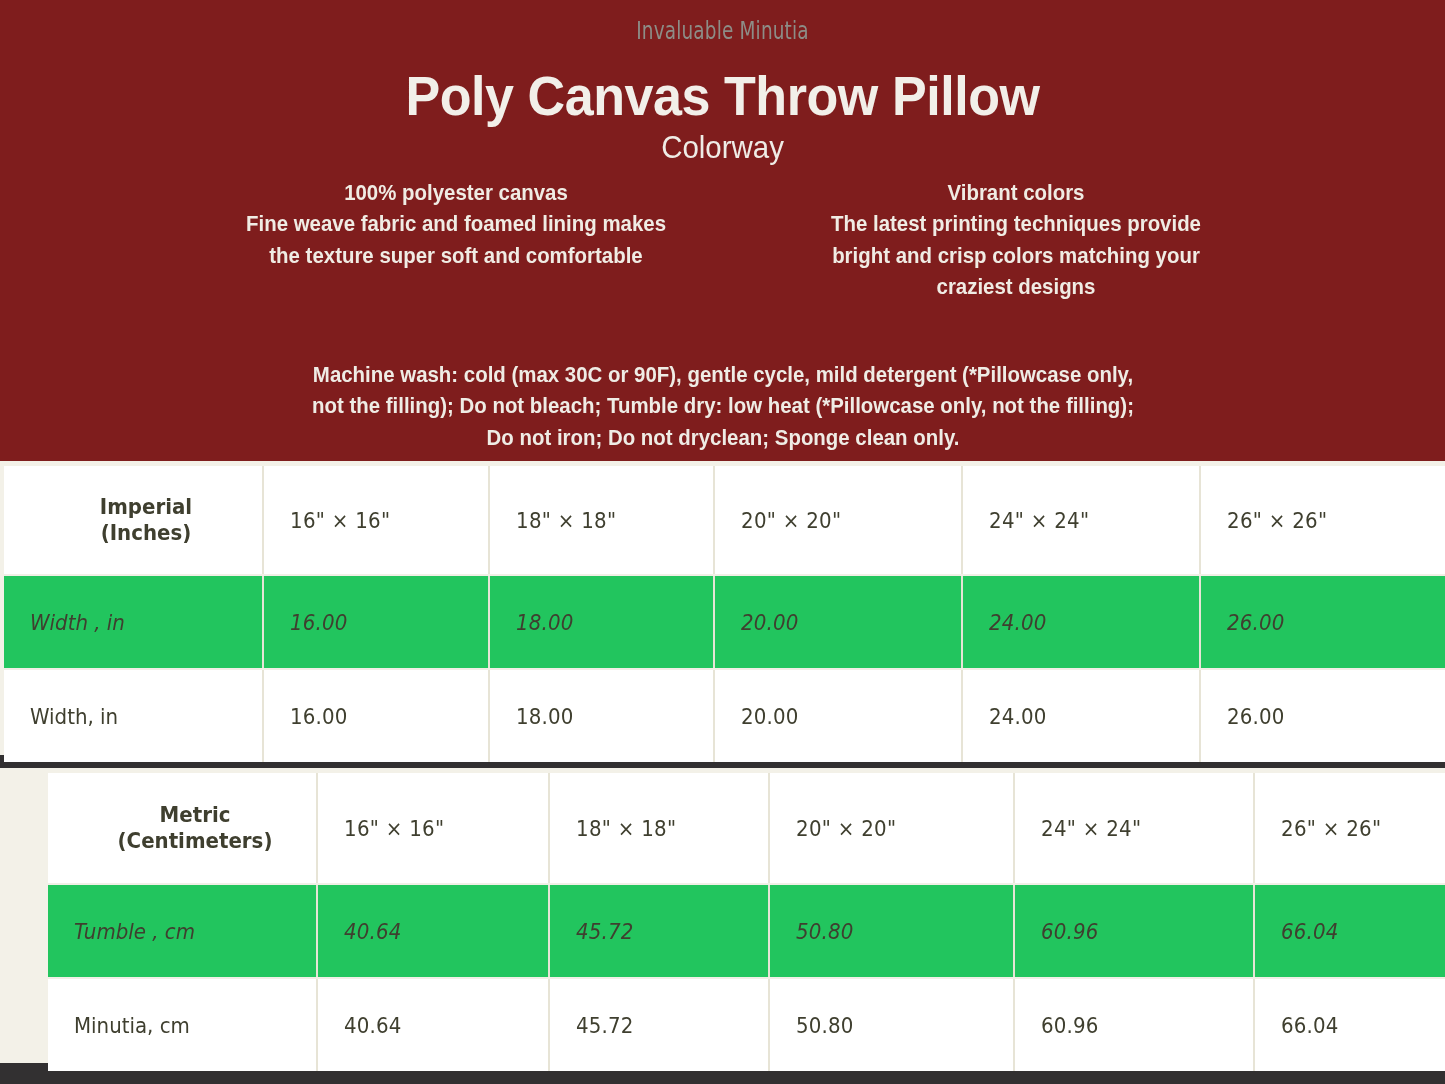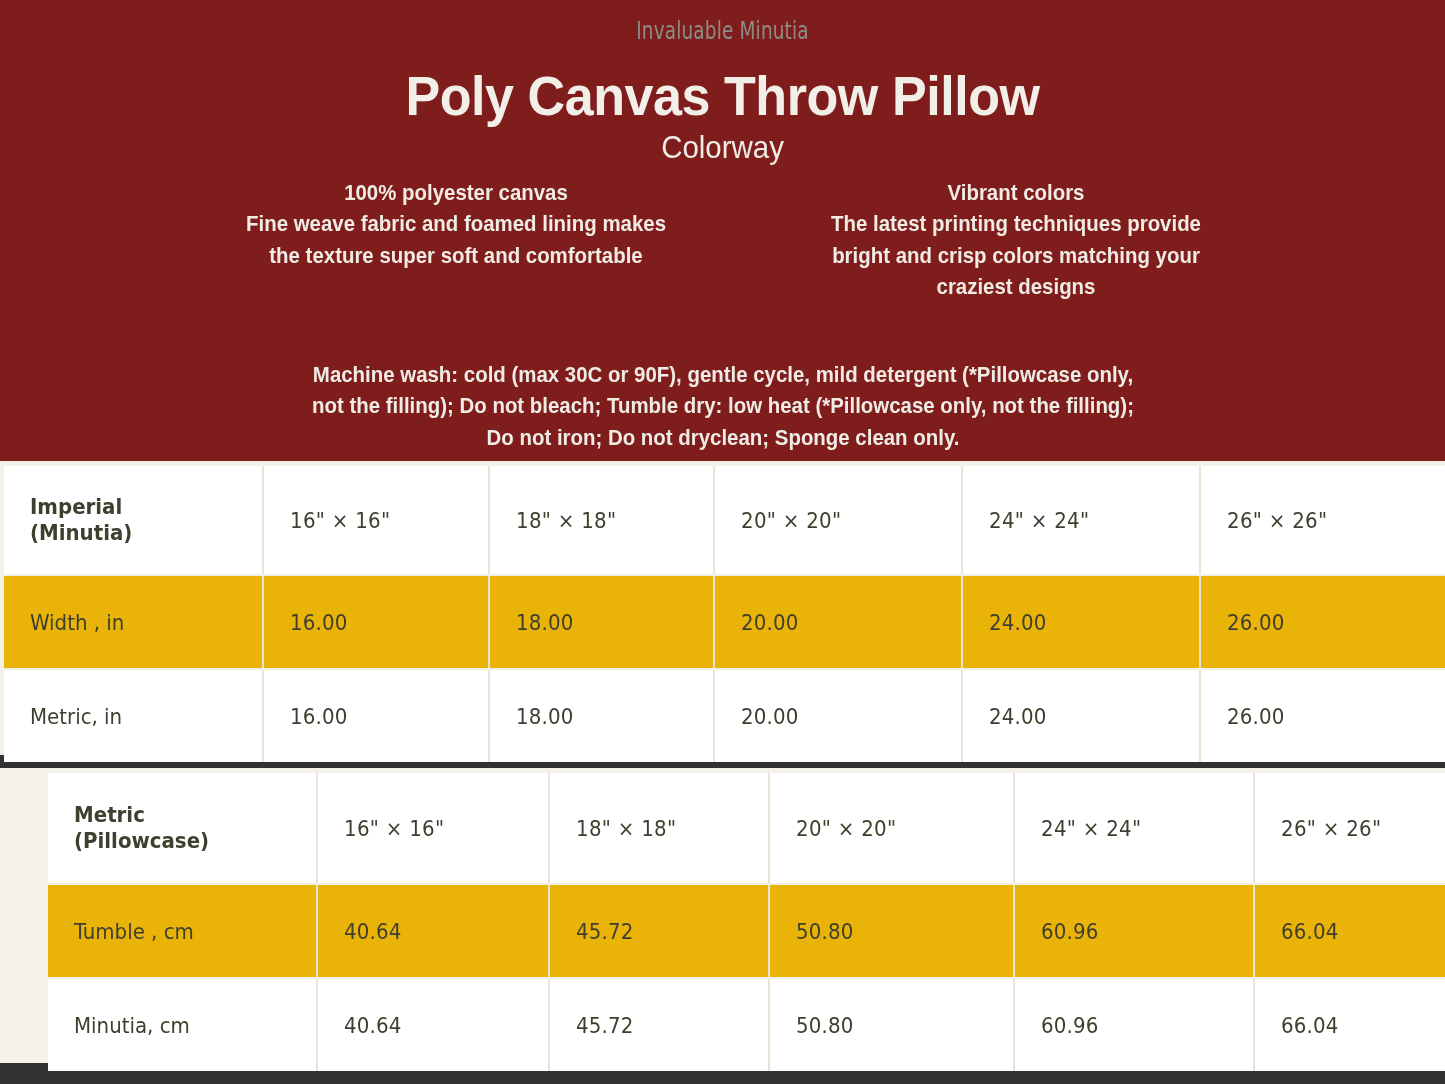--- a/index.html
+++ b/index.html
@@ -122,23 +122,24 @@
     background: #ffffff;
     vertical-align: middle;
     padding: 0 0 0 26px;
     color: #3f3f2f;
     font-size: 22px;
     font-family: "Liberation Sans Narrow", "DejaVu Sans Condensed", "Liberation Sans", sans-serif;
   }
   table.size-table td:last-child { border-right: none; }
   table.size-table tr:last-child td { border-bottom: none; }
 
-  tr.row-alt td { background: #eab308; }
+  tr.row-alt td { background: #22c55e; font-style: italic; }
 
   td.unit-title {
+    text-align: center;
     padding: 0 6px;
     color: #191919;
     font-weight: bold;
     font-size: 28px;
     line-height: 1.2;
     font-family: "Liberation Sans", sans-serif;
   }
   td.size-head {
     color: #4c4c3a;
     font-size: 22px;
@@ -208,38 +209,38 @@
           <col class="c1">
           <col class="c2">
           <col class="c3">
           <col class="c4">
           <col class="c5">
       </colgroup>
       <tbody>
         <tr class="head-row">
           <td class="unit-title">
             <span>Imperial</span><br>
-            <span>(Minutia)</span>
+            <span>(Inches)</span>
           </td>
           <td class="size-head">16" × 16"</td>
           <td class="size-head">18" × 18"</td>
           <td class="size-head">20" × 20"</td>
           <td class="size-head">24" × 24"</td>
           <td class="size-head">26" × 26"</td>
         </tr>
         <tr class="data-row row-alt">
           <td class="row-label">Width , in</td>
           <td class="value">16.00</td>
           <td class="value">18.00</td>
           <td class="value">20.00</td>
           <td class="value">24.00</td>
           <td class="value">26.00</td>
         </tr>
         <tr class="data-row">
-          <td class="row-label">Metric, in</td>
+          <td class="row-label">Width, in</td>
           <td class="value">16.00</td>
           <td class="value">18.00</td>
           <td class="value">20.00</td>
           <td class="value">24.00</td>
           <td class="value">26.00</td>
         </tr>
       </tbody>
     </table>
   </div>
 
@@ -250,21 +251,21 @@
           <col class="c1">
           <col class="c2">
           <col class="c3">
           <col class="c4">
           <col class="c5">
       </colgroup>
       <tbody>
         <tr class="head-row">
           <td class="unit-title">
             <span>Metric</span><br>
-            <span>(Pillowcase)</span>
+            <span>(Centimeters)</span>
           </td>
           <td class="size-head">16" × 16"</td>
           <td class="size-head">18" × 18"</td>
           <td class="size-head">20" × 20"</td>
           <td class="size-head">24" × 24"</td>
           <td class="size-head">26" × 26"</td>
         </tr>
         <tr class="data-row row-alt">
           <td class="row-label">Tumble , cm</td>
           <td class="value">40.64</td>

